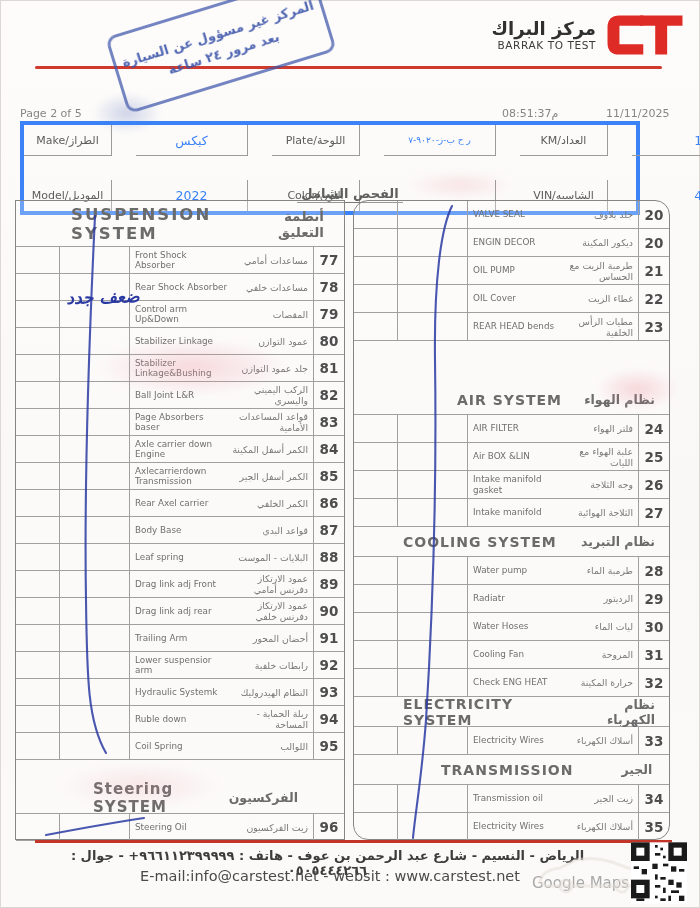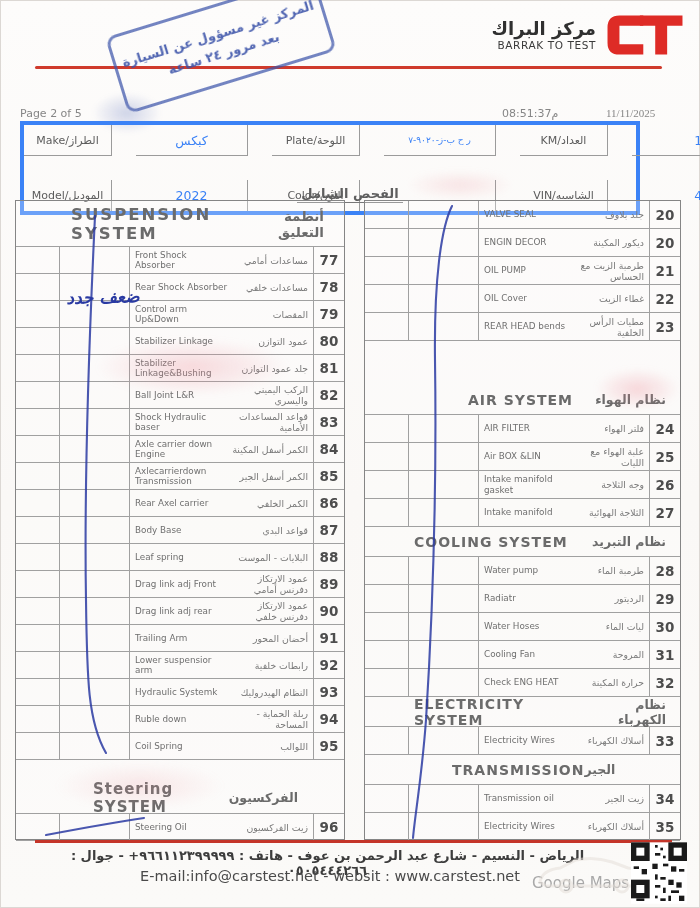--- a/index.html
+++ b/index.html
@@ -20,21 +20,21 @@
     border:3px solid rgba(62,86,170,.72);border-radius:10px;
     transform:rotate(-17deg);display:flex;flex-direction:column;justify-content:center;
     text-align:center;color:rgba(58,82,168,.88);font-weight:bold;font-size:13px;line-height:1.55;
     direction:rtl;filter:blur(.3px);
   }
   .ink-smudge{position:absolute;left:92px;top:92px;width:70px;height:42px;border-radius:50%;
     background:radial-gradient(ellipse,rgba(90,110,185,.28),transparent 70%);filter:blur(2px);}
   .meta{position:absolute;top:107px;font-size:11px;color:#868686;}
   #page-label{left:20px;text-align:center;}
   #hdr-time{left:502px;}
-  #hdr-date{left:606px;font-family:Liberation Serif, serif;}
+  #hdr-date{left:606px;}
   
   .vinfo{
     position:absolute;left:20px;top:121px;width:620px;
     display:grid;grid-template-columns:88px 112px 88px 112px 88px 172px;grid-auto-rows:31px;
     border:4px solid #3b82f6;box-sizing:border-box;gap:24px;
   }
   .vinfo>div{border-right:1px solid #9b9b9b;border-bottom:1px solid #9b9b9b;
     display:flex;align-items:center;justify-content:center;font-size:11px;color:#5c5c5c;}
   .vinfo>div:nth-child(6n){border-right:none;}
   .vinfo>div:nth-child(n+7){border-bottom:none;}
@@ -42,21 +42,21 @@
   .vinfo .small-ar{font-size:9px;direction:rtl;}
   .inspect-title{
     position:absolute;left:0;right:0;top:186px;text-align:center;
     font-size:13px;font-weight:bold;color:#5e5e5e;direction:rtl;
   }
   .inspect-title span{border-bottom:1px solid #777;padding:0 4px 1px;}
   
   .colbox{position:absolute;top:200px;height:640px;border:1.5px solid #858585;
     box-sizing:border-box;background:rgba(255,255,255,.25);}
   #left-col{left:15px;width:330px;}
-  #right-col{left:364px;width:317px;}
+  #right-col{left:353px;width:317px;border-radius:15px;}
   .row{display:flex;border-bottom:1px solid #a0a0a0;box-sizing:border-box;}
   #left-col .row{height:27px;}
   #right-col .row{height:28px;}
   .cell{box-sizing:border-box;}
   .ca{width:44px;border-right:1px solid #a0a0a0;}
   .cb{width:70px;border-right:1px solid #a0a0a0;}
   .lbl{flex:1;display:flex;justify-content:space-between;align-items:center;
     padding:0 5px;border-right:1px solid #a0a0a0;overflow:hidden;}
   .lbl .en{font-size:8.8px;color:#6f6f6f;line-height:1.15;width:92px;}
   .lbl .ar{font-size:9.3px;color:#787878;direction:rtl;flex:1;}
@@ -66,21 +66,21 @@
     padding:0 14px;border-bottom:1px solid #a0a0a0;font-weight:bold;color:#6b6b6b;
     box-sizing:border-box;height:30px;}
   .sec-header .t-en{font-size:14px;letter-spacing:1px;margin-left:35px;}
   .sec-header .t-ar{font-size:12.5px;direction:rtl;}
   .sec-suspension{height:46px;padding:0 20px;}
   .sec-suspension .t-en{font-size:16.5px;letter-spacing:2px;}
   .sec-suspension .t-ar{font-size:13.5px;}
   .sec-steering{height:32px;padding-left:42px;padding-right:46px;}
   .sec-steering .t-en{font-size:15px;}
   .sec-air{padding-left:68px;}
-  .sec-transmission{padding-left:52px;padding-right:92px;}
+  .sec-transmission{padding-left:52px;padding-right:92px;gap:48px;}
   .spacer{border-bottom:1px solid #a0a0a0;}
   #left-col .spacer{height:22px;border-bottom:none;}
   #right-col .spacer{height:44px;border-bottom:none;}
   
   .hand-note{position:absolute;left:44px;top:287px;width:118px;font-size:17px;font-weight:bold;
     font-style:italic;color:#2a3aa2;direction:rtl;text-align:center;transform:rotate(-1.5deg);}
   .pen-overlay{position:absolute;inset:0;pointer-events:none;}
   .smudge{position:absolute;border-radius:50%;filter:blur(3px);pointer-events:none;}
   
   .footer-line{position:absolute;left:35px;right:28px;top:840px;height:3px;background:#c43529;}
@@ -193,21 +193,21 @@
       <div class="cell lbl">
         <span class="en">Ball Joint L&amp;R</span>
         <span class="ar">الركب اليميني واليسري</span>
       </div>
       <div class="cell num">82</div>
     </div>
     <div class="row">
       <div class="cell ca"></div>
       <div class="cell cb"></div>
       <div class="cell lbl">
-        <span class="en">Shock Hydraulic baser</span>
+        <span class="en">Page Absorbers baser</span>
         <span class="ar">قواعد المساعدات الأمامية</span>
       </div>
       <div class="cell num">83</div>
     </div>
     <div class="row">
       <div class="cell ca"></div>
       <div class="cell cb"></div>
       <div class="cell lbl">
         <span class="en">Axle carrier down Engine</span>
         <span class="ar">الكمر أسفل المكينة</span>

